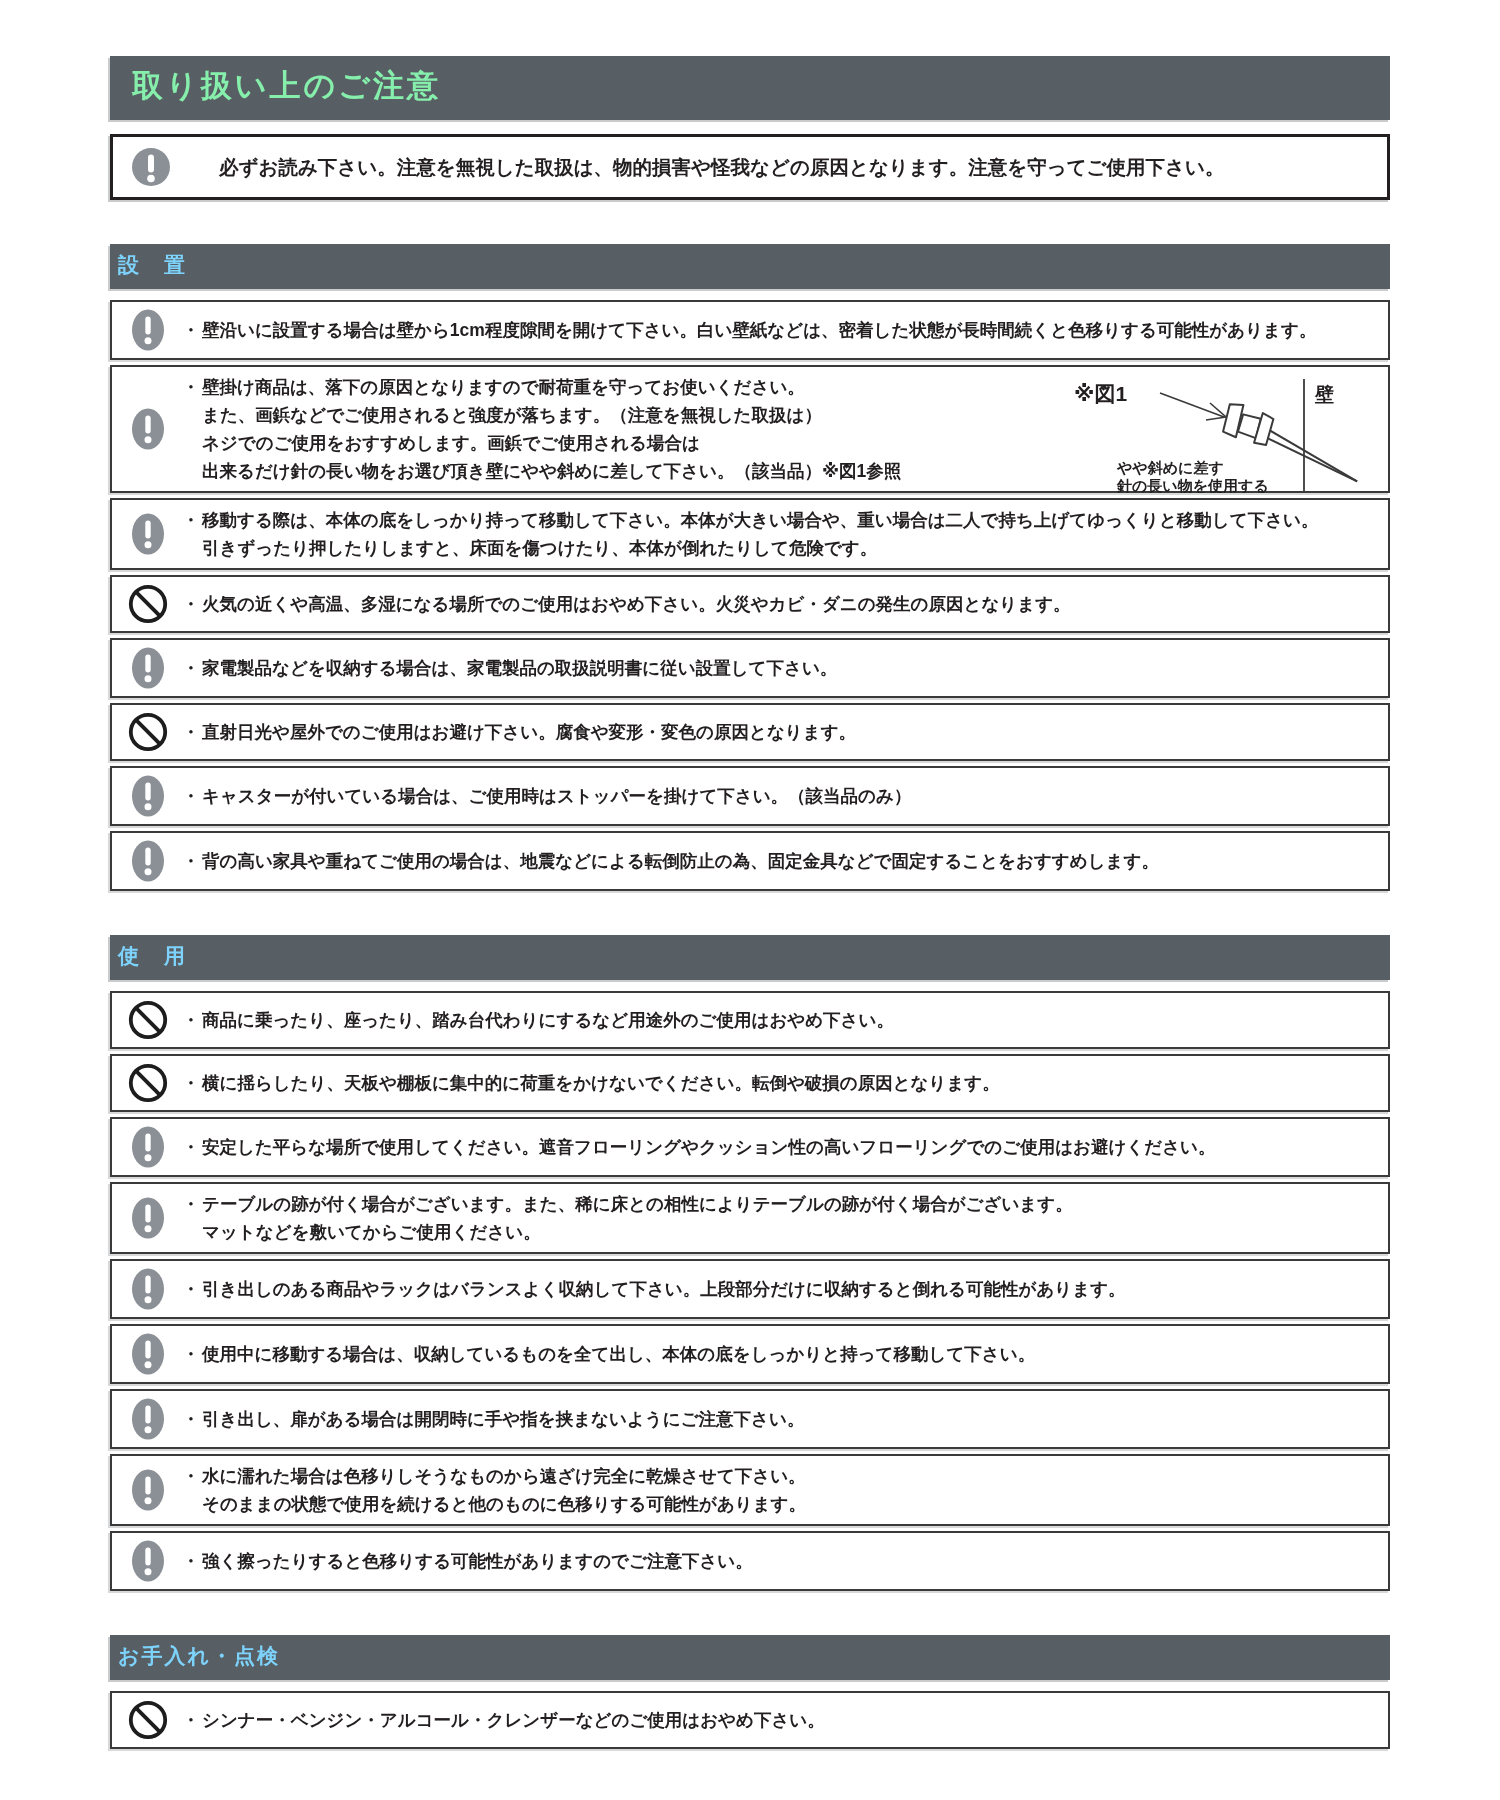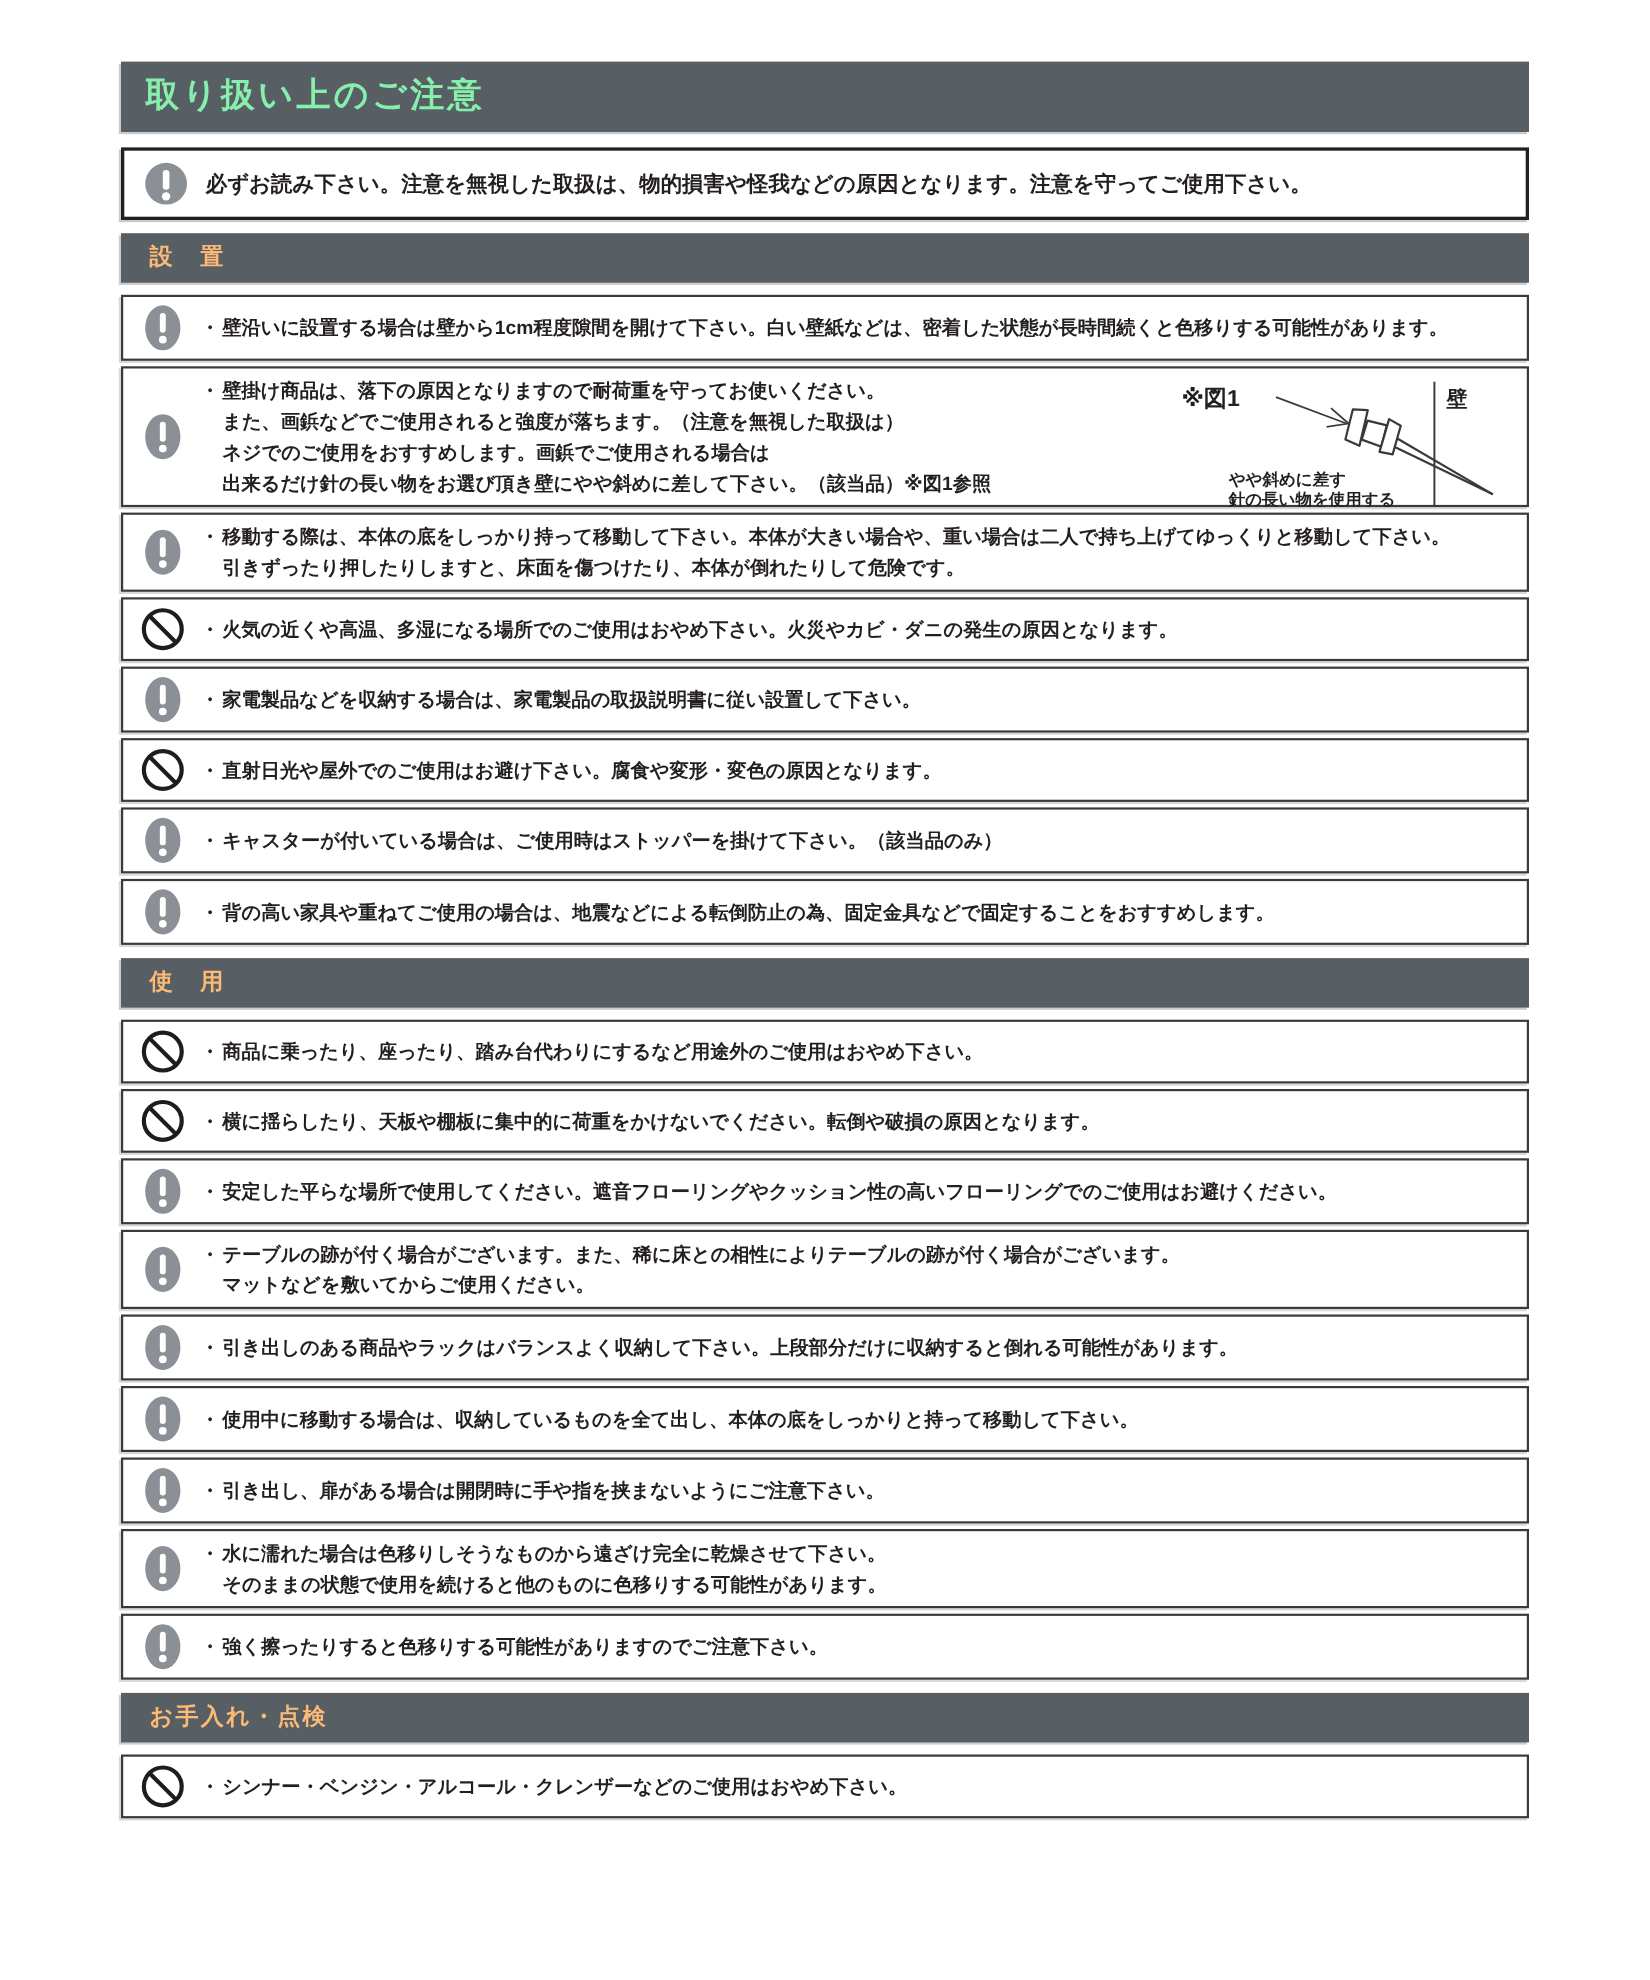--- a/index.html
+++ b/index.html
@@ -14,30 +14,30 @@
   .titlebar{
     background:#575e64;color:#86efac;
     font-size:31px;font-weight:bold;letter-spacing:3px;
     padding:9px 22px 13px 22px;
     box-shadow:-2px 2px 0 #c9cbcd;
   }
 
   .notice{
     border:3px solid #231f20;background:#fff;
     margin-top:14px;
-    display:flex;align-items:center;gap:2px;
+    display:flex;align-items:center;gap:34px;
     padding:8px 16px;min-height:44px;
     box-shadow:-2px 2px 0 #c9cbcd;
   }
   .notice-text{font-weight:bold;font-size:19.5px;}
 
   .section-bar{
-    background:#575e64;color:#fdba74;
+    background:#575e64;color:#7dd3fc;
     font-weight:bold;font-size:21px;letter-spacing:2px;
-    padding:7px 22px 10px 26px;margin-top:12px;
+    padding:7px 22px 10px 8px;margin-top:44px;
     box-shadow:-2px 2px 0 #c9cbcd;
   }
   .items{margin-top:11px;display:flex;flex-direction:column;gap:5px;}
   .item{
     position:relative;background:#fff;
     border:2px solid #3a3a3a;
     display:flex;align-items:center;
     padding:6px 14px;min-height:30px;
     box-shadow:-2px 2px 0 #d6d8d9;
   }

